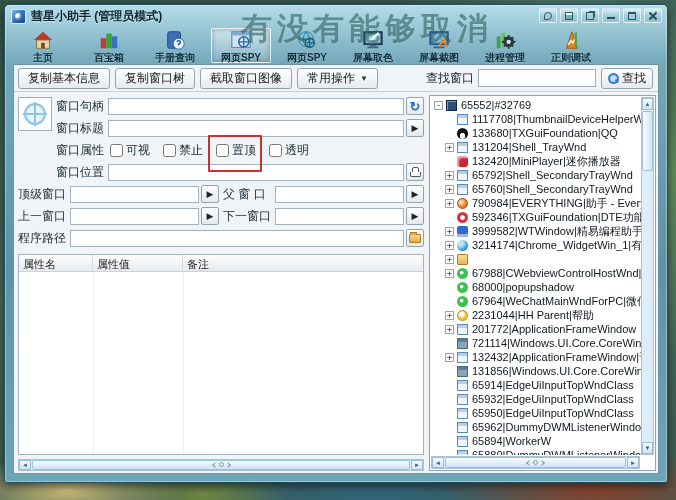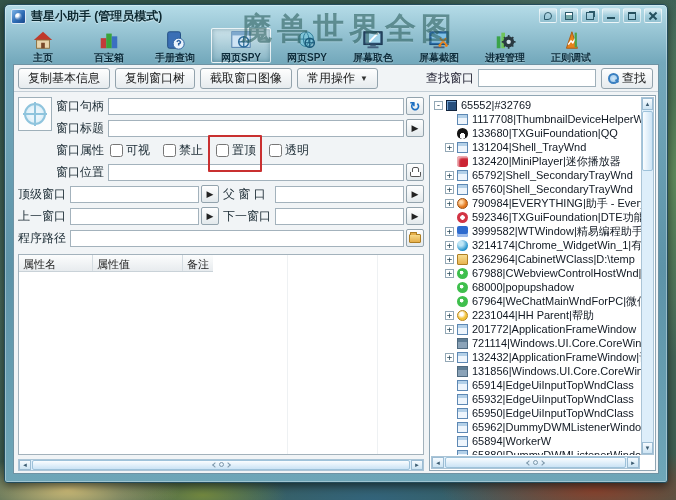--- a/index.html
+++ b/index.html
@@ -97,21 +97,21 @@
   .folder-ic { width:12px; height:9px; background:linear-gradient(#f6d887,#e5ae4a); border:1px solid #ad7d22; border-radius:1px; position:relative; }
   .folder-ic::before { content:""; position:absolute; left:0; top:-3px; width:5px; height:2px; background:#e5ae4a; border:1px solid #ad7d22; border-bottom:none; border-radius:1px 1px 0 0; }
 
   .cb-group { display:flex; align-items:center; }
   .cb-item { display:flex; align-items:center; margin-right:9px; position:relative; padding:1px 2px; }
   .cb-item input { width:13px; height:13px; margin-right:3px; }
   .cb-item label { font-size:12px; color:#1a2a33; white-space:nowrap; }
   .red-annotation { position:absolute; left:-6px; right:-4px; top:-6px; bottom:-12px;
     border:2px solid #c93030; border-radius:1px; pointer-events:none; z-index:5; }
 
-  .prop-table { margin:5px 2px 0 2px; height:212px; border:1px solid #a3b2bc; background:#fff; display:flex; }
+  .prop-table { margin:5px 2px 0 2px; height:212px; border:1px solid #a3b2bc; background:#fff; display:flex; flex-direction:column; }
   .pt-head { height:17px; display:flex; background:linear-gradient(#fcfdfd,#e7ebee); border-bottom:1px solid #c9d2d8; flex:none; }
   .pt-col { font-size:11px; color:#222; padding:2px 4px; border-right:1px solid #d4dce1; white-space:nowrap; }
   .pt-c1 { width:74px; flex:none; } .pt-c2 { width:90px; flex:none; } .pt-c3 { flex:1; border-right:none; }
   .pt-body { flex:1; background:
       linear-gradient(#eef1f3,#eef1f3) 74px 0/1px 100% no-repeat,
       linear-gradient(#eef1f3,#eef1f3) 164px 0/1px 100% no-repeat, #fff; }
 
   
   .hscroll { height:13px; display:flex; background:#ddeefa; border:1px solid #aac4d6; }
   .left-hscroll { margin:4px 2px 0 2px; }
@@ -175,21 +175,21 @@
           </div>
         <div class="wc-btn">
             <span class="wc-glyph g-max"></span>
           </div>
         <div class="wc-btn">
             <span class="wc-glyph g-close"></span>
           </div>
       </div>
     </div>
 
-    <div class="watermark">魔兽世界全图</div>
+    <div class="watermark">有没有能够取消</div>
 
     <div class="toolbar">
       <div class="tb-item">
         <svg class="tb-icon" viewBox="0 0 24 24">
             <polygon points="12,3 2,12 22,12" fill="#c0392b"></polygon>
             <rect x="5" y="12" width="14" height="9" fill="#e9d6ae" stroke="#8a6b3a"></rect>
             <rect x="10" y="15" width="4" height="6" fill="#7a4a2a"></rect>
           </svg>
         <span class="tb-label">主页</span>
       </div>
@@ -449,21 +449,20 @@
                 <span class="tlabel">3999582|WTWindow|精易编程助手V3.98</span>
               </div>
             <div class="trow child">
                 <span class="expand">+</span>
                 <span class="ticon" data-icon="chrome"></span>
                 <span class="tlabel">3214174|Chrome_WidgetWin_1|有没有能够取消</span>
               </div>
             <div class="trow child">
                 <span class="expand">+</span>
                 <span class="ticon" data-icon="folder"></span>
-                <span class="tlabel">2362964|CabinetWClass|D:\temp</span>
               </div>
             <div class="trow child">
                 <span class="expand">+</span>
                 <span class="ticon" data-icon="wechat"></span>
                 <span class="tlabel">67988|CWebviewControlHostWnd|CWebviewIE</span>
               </div>
             <div class="trow child">
                 <span class="expand"></span>
                 <span class="ticon" data-icon="wechat"></span>
                 <span class="tlabel">68000|popupshadow</span>

